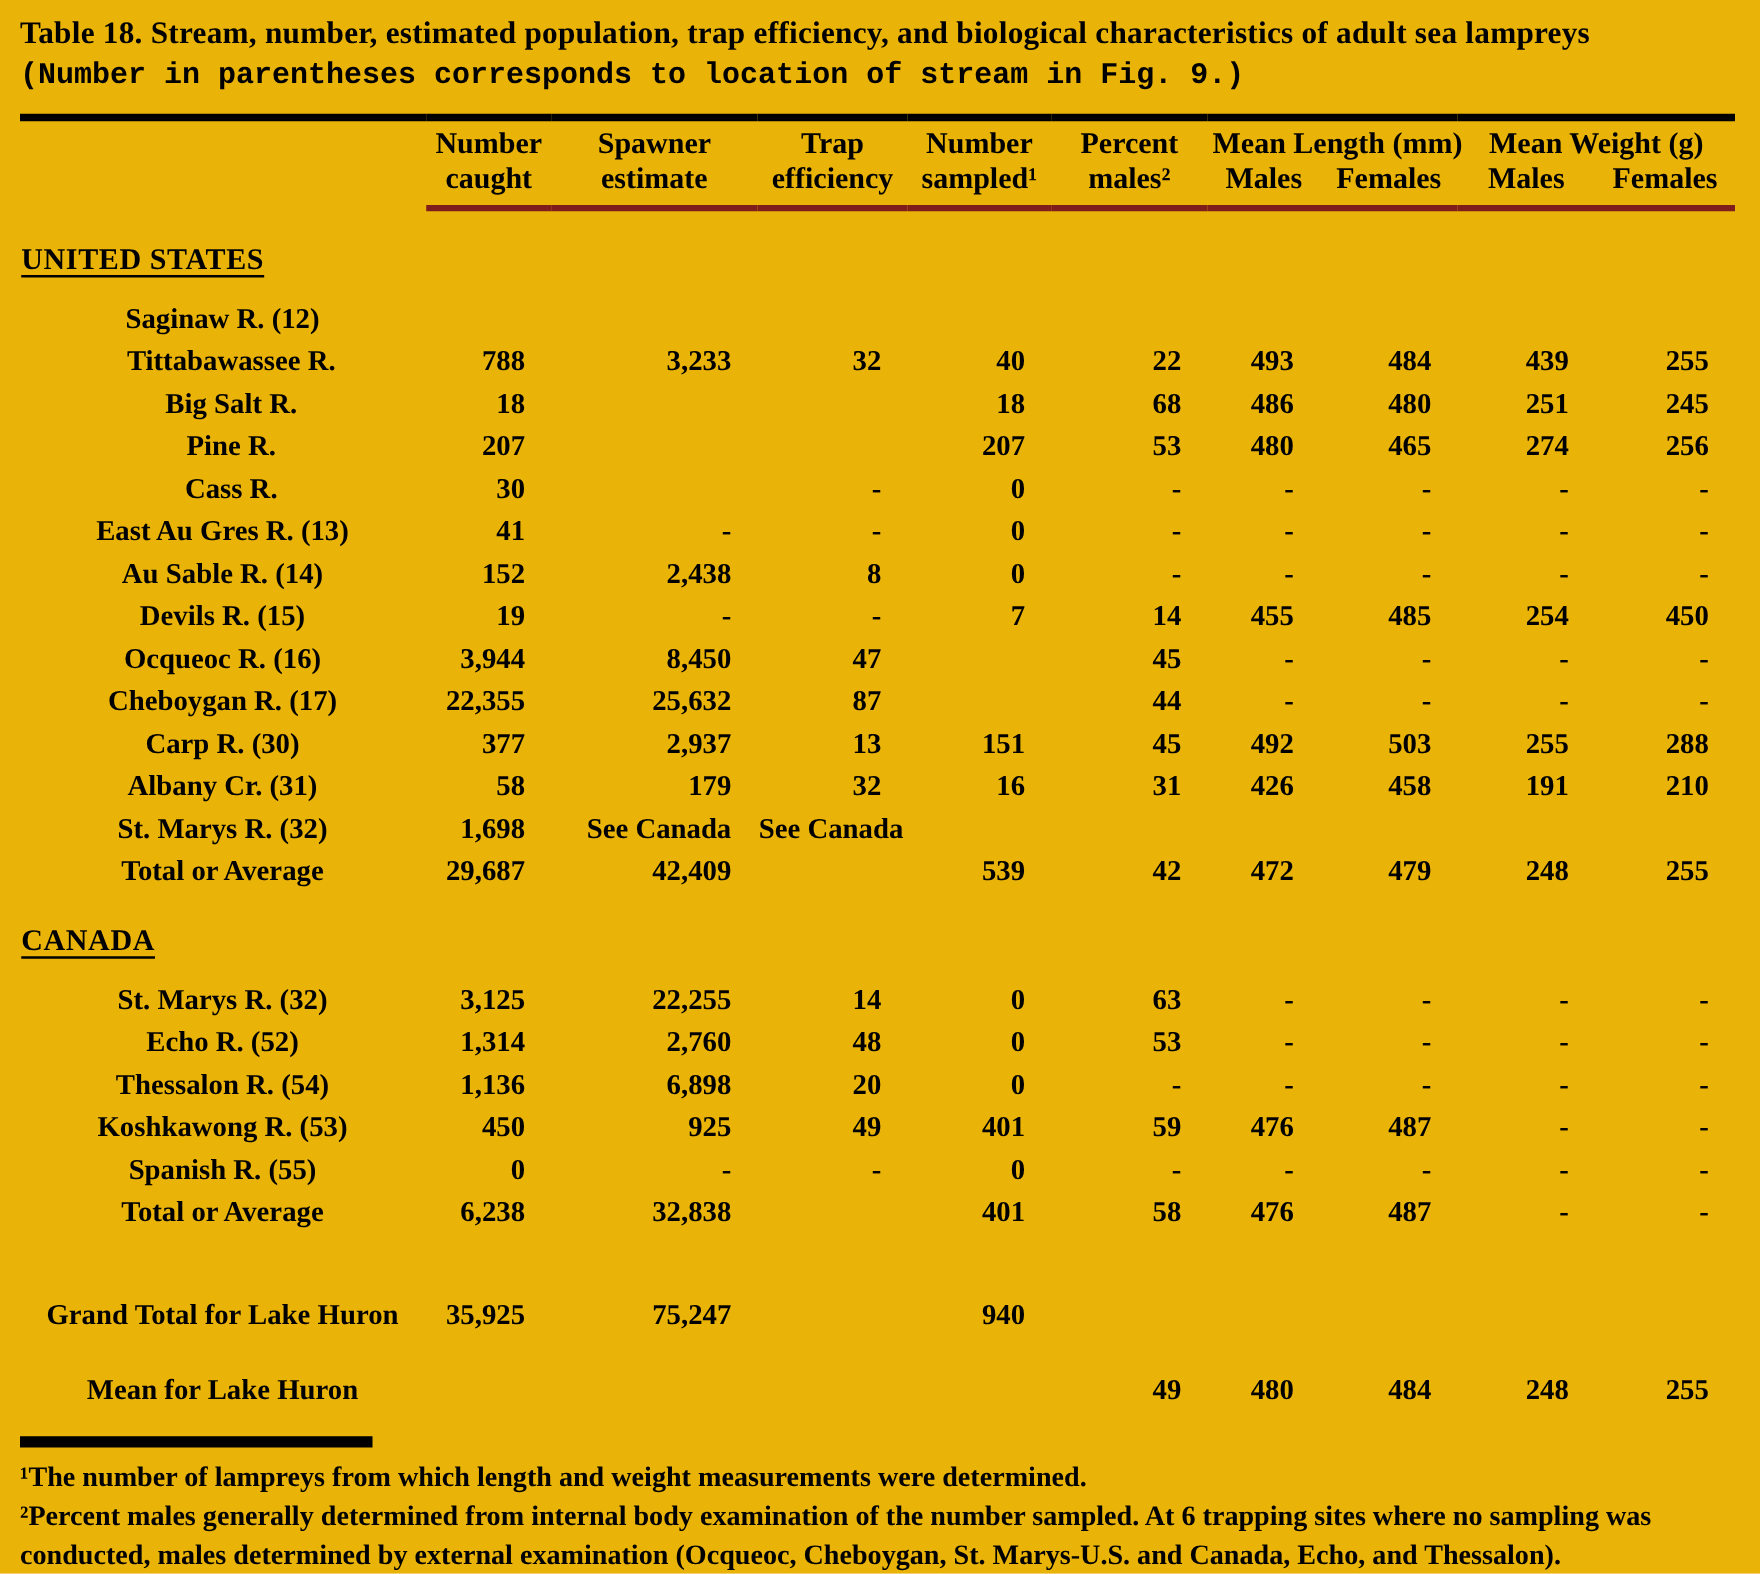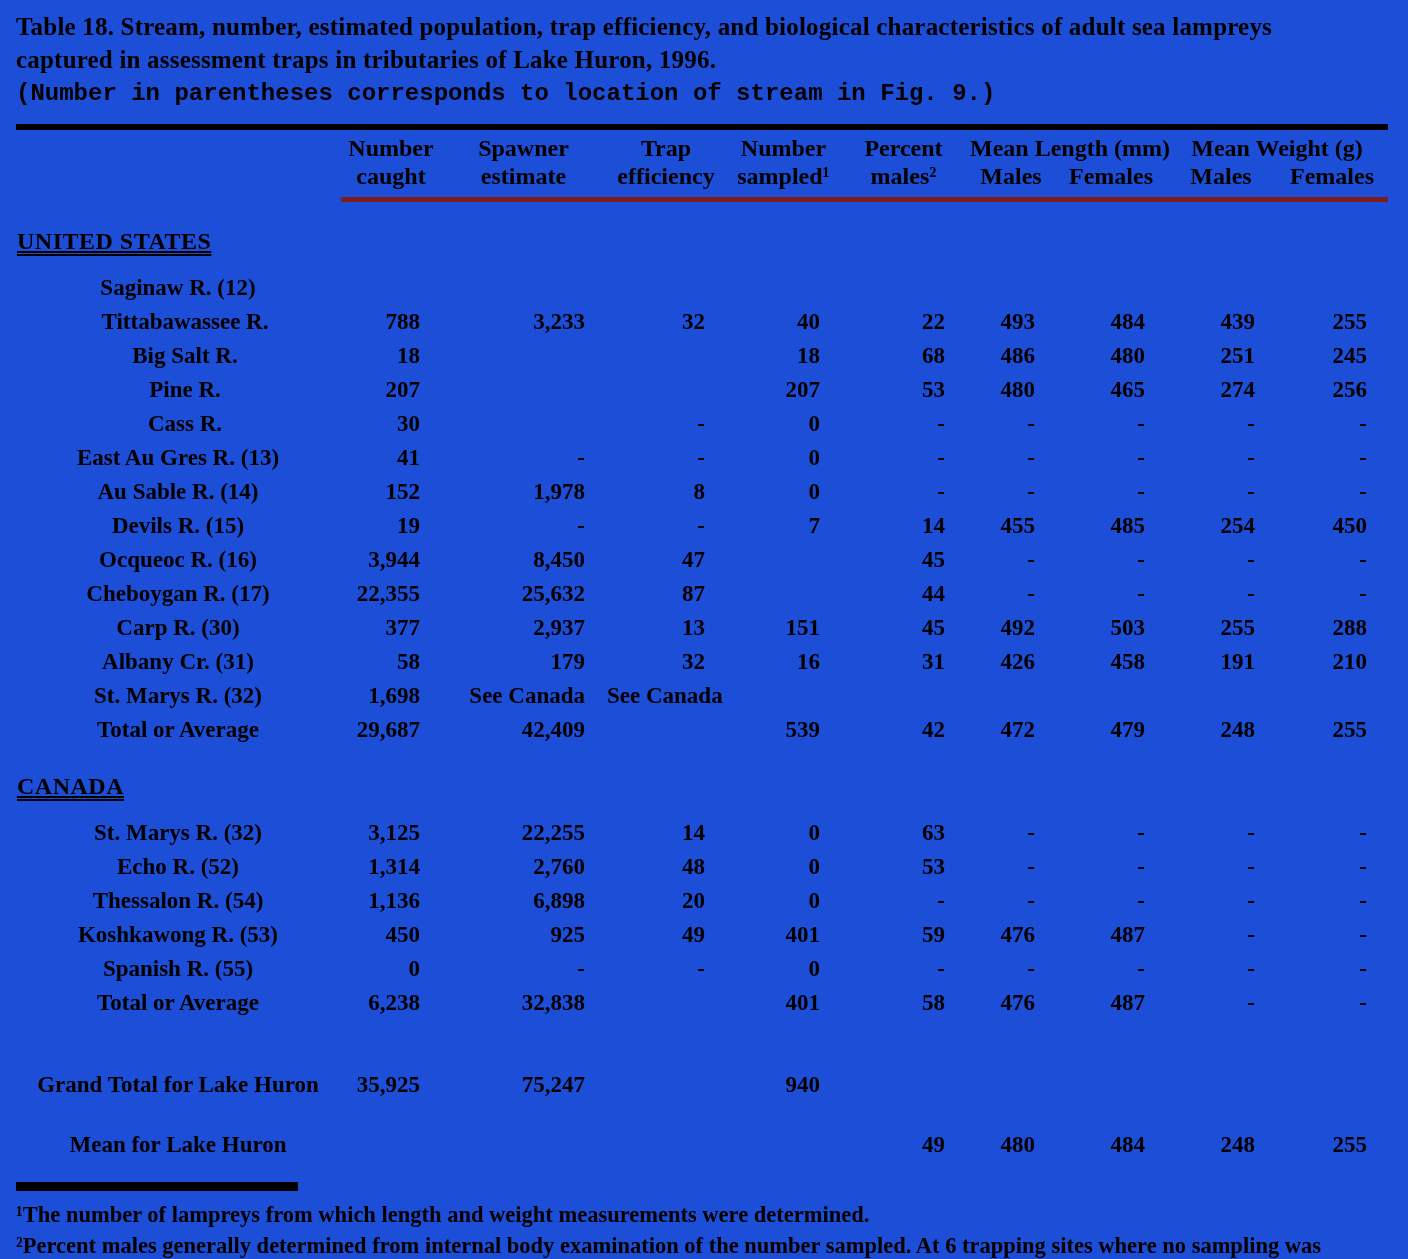--- a/index.html
+++ b/index.html
@@ -8,21 +8,21 @@
     background: #ffffff;
     color: #000000;
     font-family: "Liberation Serif", serif;
     width: 1408px;
   }
   .page {
     width: 1408px;
     height: 1259px;
     box-sizing: border-box;
     padding: 10px 8px 0 16px;
-    background: #1d4ed8;
+    background: #eab308;
     overflow: hidden;
   }
   .title-block { margin-bottom: 8px; }
   .title-line {
     font-size: 25px;
     font-weight: 700;
     line-height: 1.32;
     letter-spacing: 0.2px;
   }
   .title-note {
@@ -53,21 +53,21 @@
     font-size: 23px;
     font-weight: 700;
     height: 32px;
     vertical-align: middle;
     white-space: nowrap;
     overflow: visible;
   }
   td.stream-cell { text-align: center; padding-left: 0; }
   td.stream-cell.indent { padding-left: 14px; }
   td.value-cell { text-align: right; padding-right: 21px; }
-  tr.section-row td { padding-top: 26px; padding-bottom: 16px; height: auto; text-decoration: underline; }
+  tr.section-row td { padding-top: 26px; padding-bottom: 16px; height: auto; }
   .section-label {
     font-size: 24px;
     font-weight: 700;
     letter-spacing: 0.5px;
     text-decoration: underline;
     text-underline-offset: 5px;
     text-decoration-thickness: 2px;
   }
   tr.spacer td { height: auto; }
   tr.grand-total-row td, tr.mean-row td { height: 32px; }
@@ -87,21 +87,20 @@
     max-width: 1330px;
   }
 </style>
 </head>
 <body>
 
 <div class="page">
 
   <div class="title-block">
     <div class="title-line">Table 18. Stream, number, estimated population, trap efficiency, and biological characteristics of adult sea lampreys</div>
-    <div class="title-line">captured in assessment traps in tributaries of Lake Huron, 1996.</div>
     <div class="title-note">(Number in parentheses corresponds to location of stream in Fig. 9.)</div>
   </div>
 
   <table class="data-table">
     <colgroup>
       <col style="width:325px">
       <col style="width:100px">
       <col style="width:165px">
       <col style="width:120px">
       <col style="width:115px">
@@ -206,21 +205,21 @@
           <td class="value-cell">0</td>
           <td class="value-cell">-</td>
           <td class="value-cell">-</td>
           <td class="value-cell">-</td>
           <td class="value-cell">-</td>
           <td class="value-cell">-</td>
         </tr>
         <tr class="data-row">
           <td class="stream-cell">Au Sable R. (14)</td>
           <td class="value-cell">152</td>
-          <td class="value-cell">1,978</td>
+          <td class="value-cell">2,438</td>
           <td class="value-cell">8</td>
           <td class="value-cell">0</td>
           <td class="value-cell">-</td>
           <td class="value-cell">-</td>
           <td class="value-cell">-</td>
           <td class="value-cell">-</td>
           <td class="value-cell">-</td>
         </tr>
         <tr class="data-row">
           <td class="stream-cell">Devils R. (15)</td>

